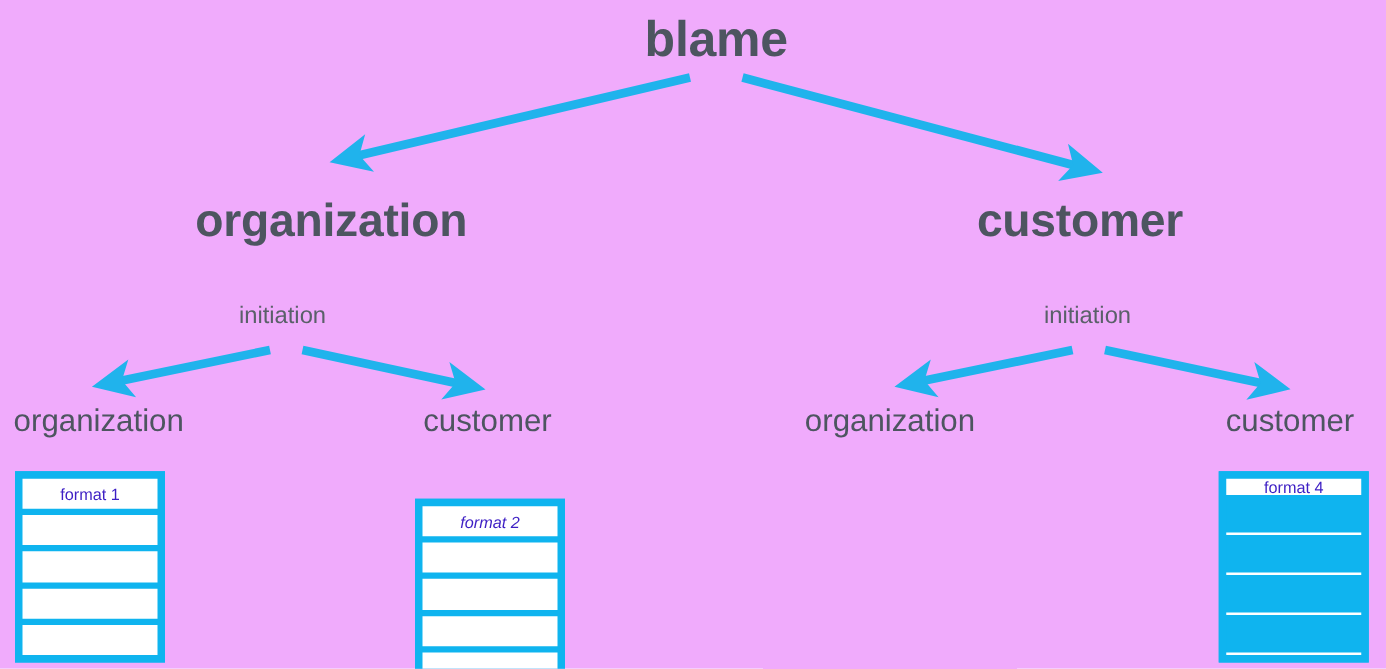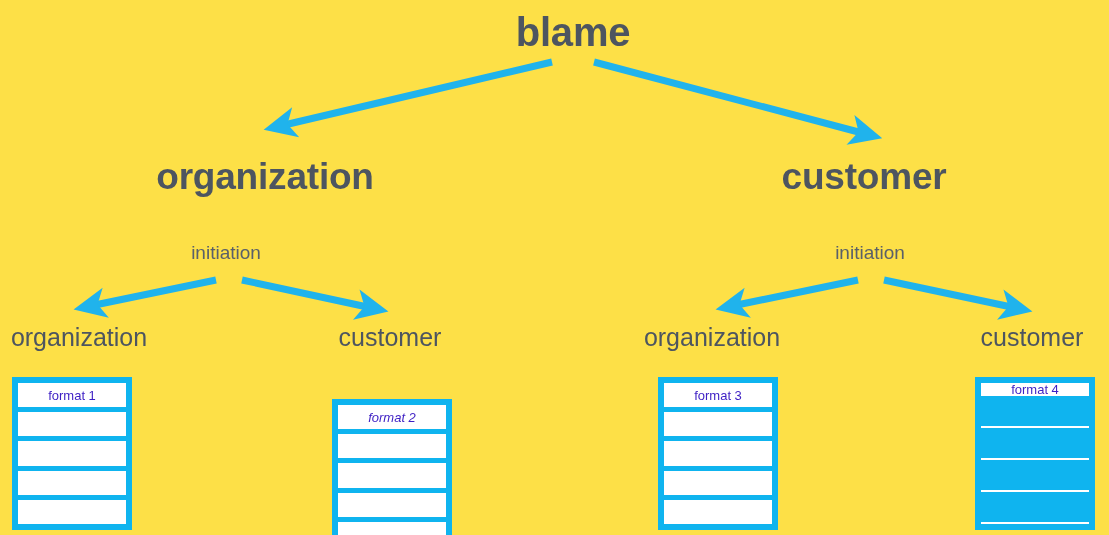--- a/index.html
+++ b/index.html
@@ -9,21 +9,21 @@
     background: #ffffff;
   }
   body {
     font-family: "Liberation Sans", sans-serif;
     -webkit-font-smoothing: antialiased;
   }
   #diagram {
     position: relative;
     width: 1109px;
     height: 535px;
-    background: #fde047;
+    background: #f0abfc;
     overflow: hidden;
   }
   #arrow-layer {
     position: absolute;
     left: 0;
     top: 0;
     width: 1109px;
     height: 535px;
     pointer-events: none;
   }
@@ -128,29 +128,20 @@
   <div class="format-table" style="left:332px; top:399px;font-style:italic;">
     <div class="format-row">
       <span class="format-title">format 2</span>
     </div>
     <div class="format-row"></div>
     <div class="format-row"></div>
     <div class="format-row"></div>
     <div class="format-row"></div>
   </div>
 
-  <div class="format-table" style="left:658px; top:377px;">
-    <div class="format-row">
-      <span class="format-title">format 3</span>
-    </div>
-    <div class="format-row"></div>
-    <div class="format-row"></div>
-    <div class="format-row"></div>
-    <div class="format-row"></div>
-  </div>
 
   <div class="format-table" style="left:975px; top:377px;gap:30px;">
     <div class="format-row">
       <span class="format-title">format 4</span>
     </div>
     <div class="format-row"></div>
     <div class="format-row"></div>
     <div class="format-row"></div>
     <div class="format-row"></div>
   </div>

